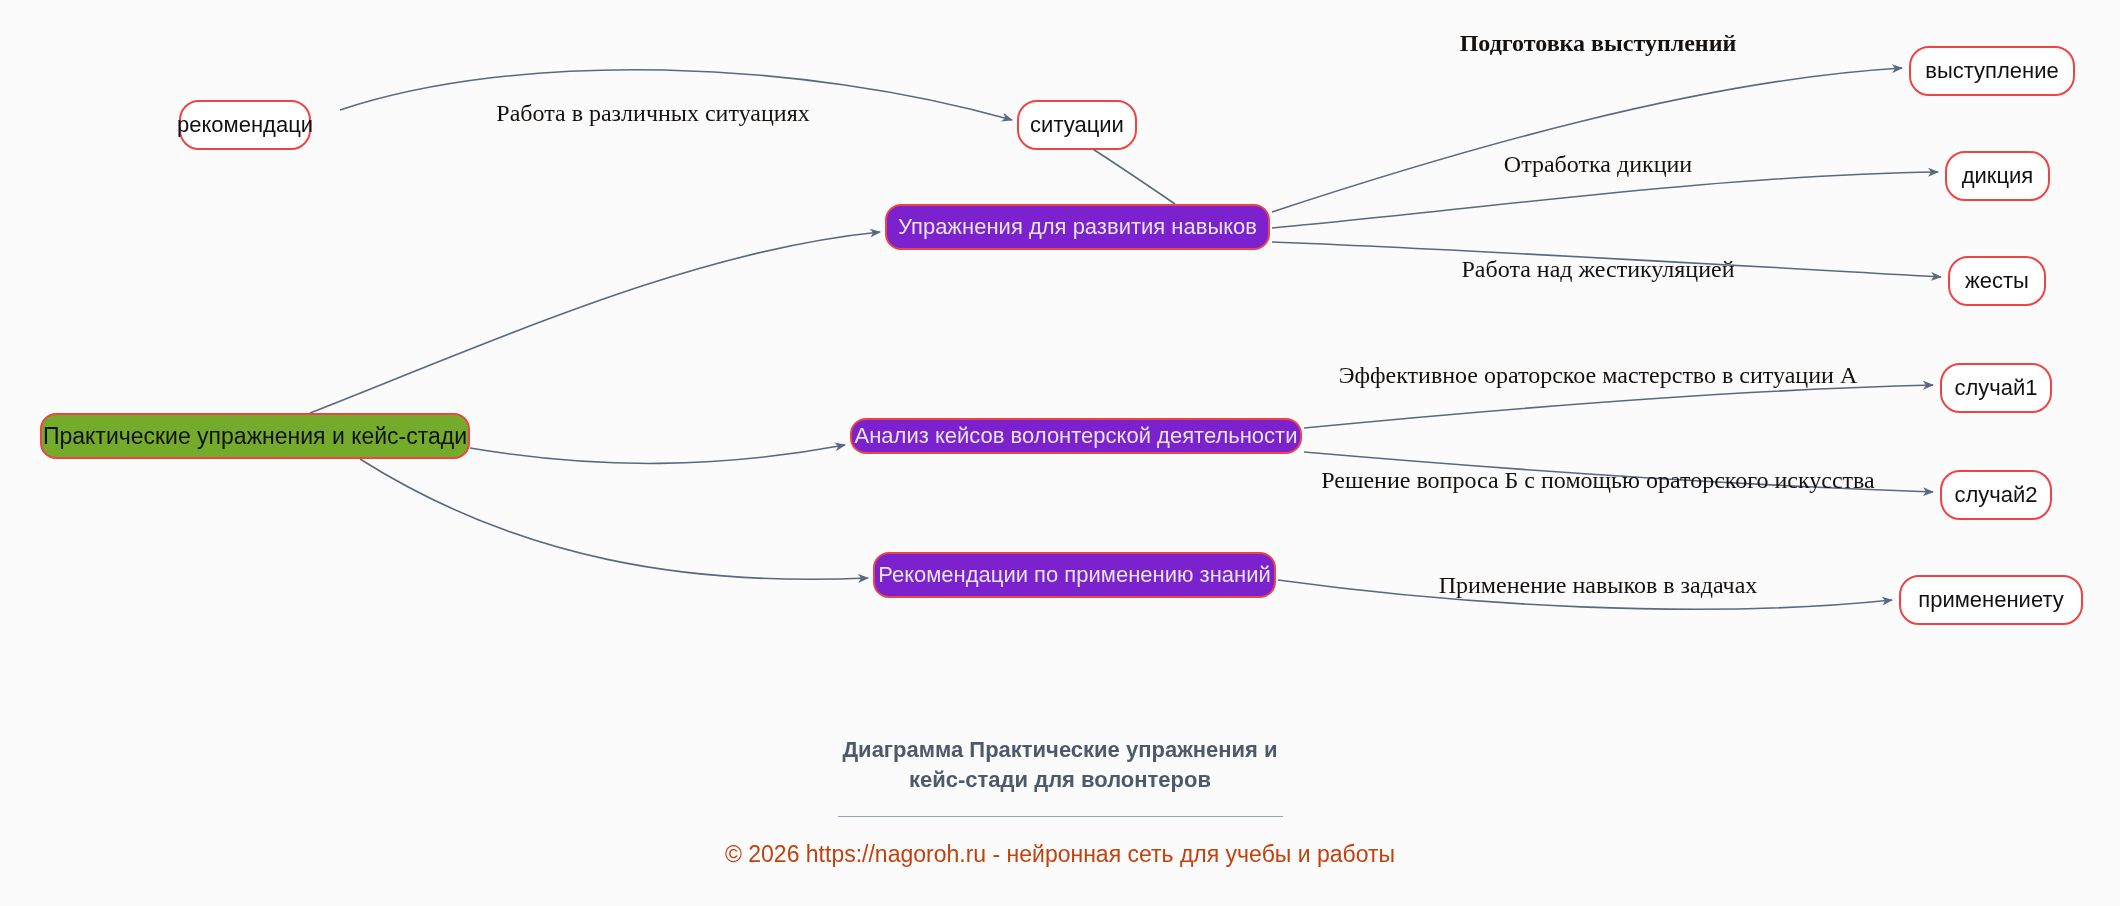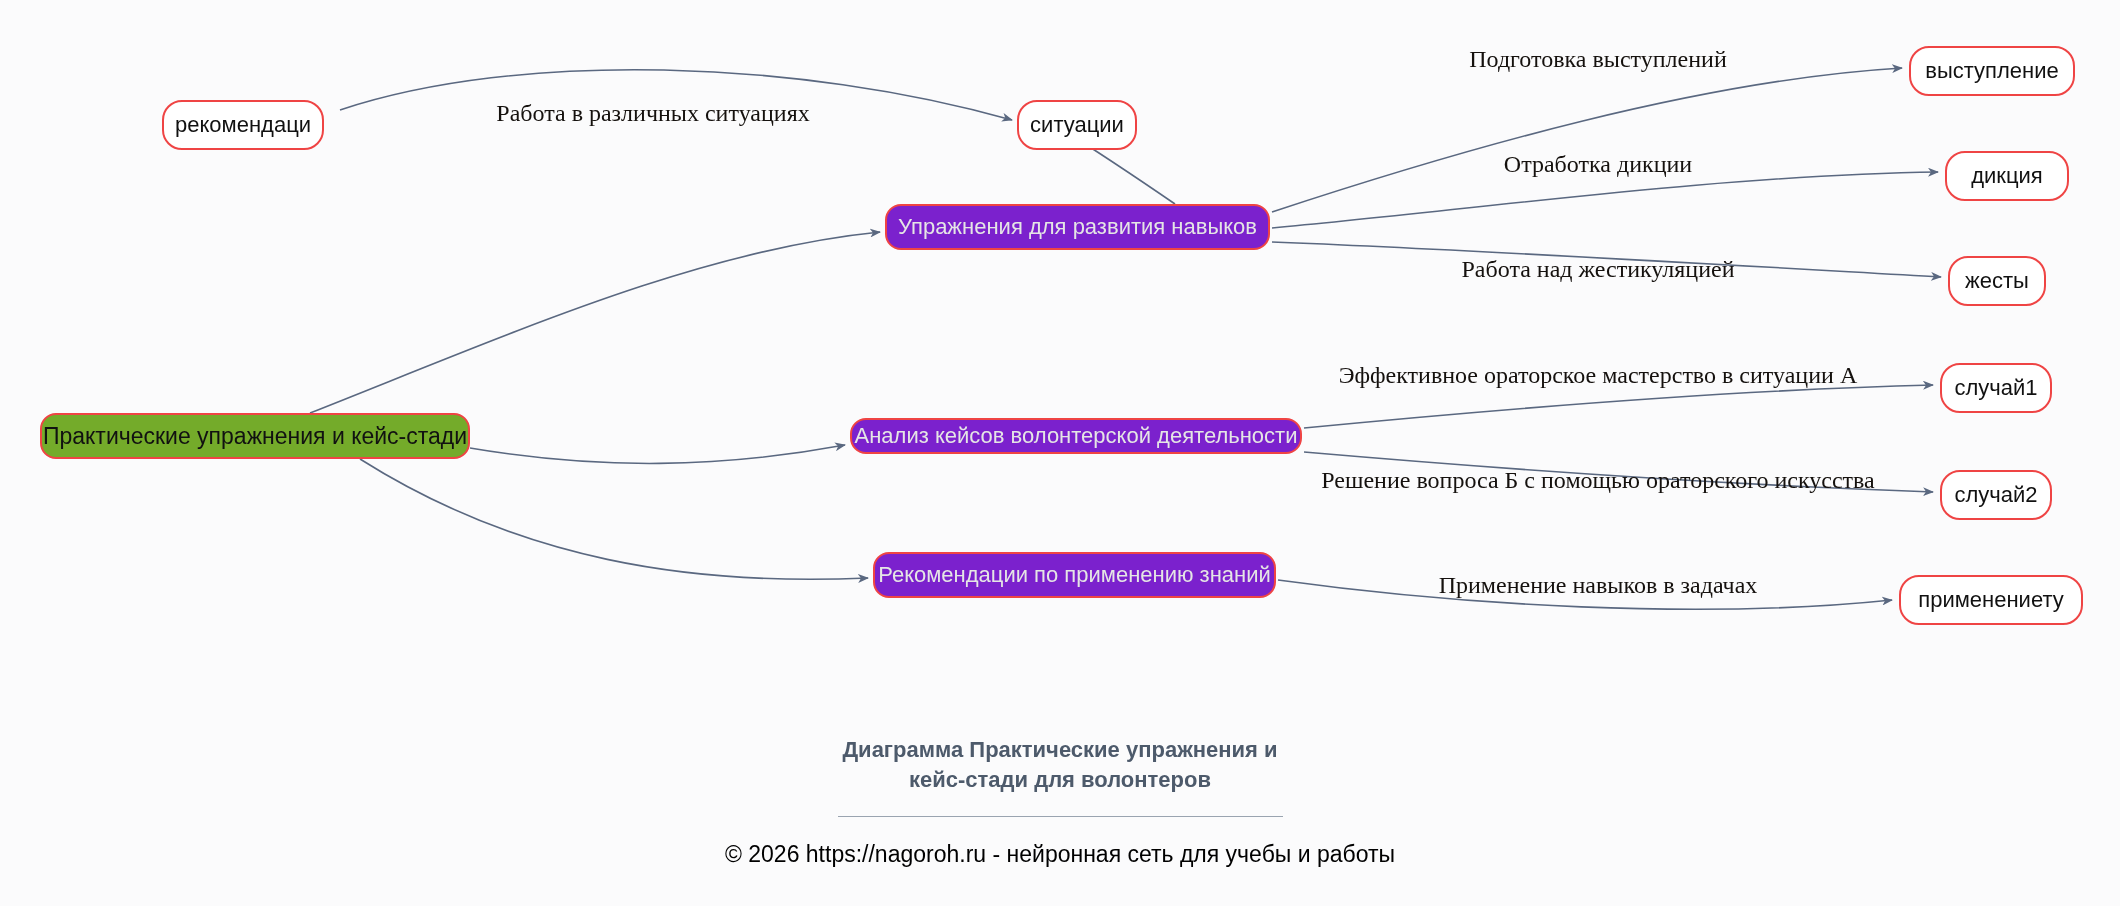--- a/index.html
+++ b/index.html
@@ -80,21 +80,21 @@
   }
   .footer-rule {
     width: 445px;
     height: 1px;
     background: #9aa4b0;
     margin: 22px auto 0 auto;
   }
   .footer-copy {
     font-family: "Liberation Sans", sans-serif;
     font-size: 23px;
-    color: #000000;
+    color: #c2410c;
     margin-top: 24px;
   }
 </style>
 </head>
 <body>
 
 <div id="canvas">
 
   <svg class="edges" viewBox="0 0 2120 906" xmlns="http://www.w3.org/2000/svg">
     <defs>
@@ -118,39 +118,39 @@
   </svg>
 
   <div class="node root" style="left:40px; top:413px; width:430px; height:46px;">Практические упражнения и кейс-стади</div>
 
   <div class="node branch" style="left:885px; top:204px; width:385px; height:46px;">Упражнения для развития навыков</div>
 
   <div class="node branch" style="left:850px; top:418px; width:452px; height:36px;">Анализ кейсов волонтерской деятельности</div>
 
   <div class="node branch" style="left:873px; top:552px; width:403px; height:46px;">Рекомендации по применению знаний</div>
 
-  <div class="node leaf" style="left:162px; top:100px; width:162px; height:50px;">рекомендаци</div>
+  <div class="node leaf" style="left:179px; top:100px; width:132px; height:50px;">рекомендаци</div>
 
   <div class="node leaf" style="left:1017px; top:100px; width:120px; height:50px;">ситуации</div>
 
   <div class="node leaf" style="left:1909px; top:46px; width:166px; height:50px;">выступление</div>
 
-  <div class="node leaf" style="left:1945px; top:151px; width:124px; height:50px;">дикция</div>
+  <div class="node leaf" style="left:1945px; top:151px; width:105px; height:50px;">дикция</div>
 
   <div class="node leaf" style="left:1948px; top:256px; width:98px; height:50px;">жесты</div>
 
   <div class="node leaf" style="left:1940px; top:363px; width:112px; height:50px;">случай1</div>
 
   <div class="node leaf" style="left:1940px; top:470px; width:112px; height:50px;">случай2</div>
 
   <div class="node leaf" style="left:1899px; top:575px; width:184px; height:50px;">применениету</div>
 
   <div class="edge-label" style="left:653px; top:113px;text-align:center;">Работа в различных ситуациях</div>
 
-  <div class="edge-label" style="left:1598px; top:59px;">Подготовка выступлений</div>
+  <div class="edge-label" style="left:1598px; top:43px;font-weight:bold;">Подготовка выступлений</div>
 
   <div class="edge-label" style="left:1598px; top:164px;">Отработка дикции</div>
 
   <div class="edge-label" style="left:1598px; top:269px;">Работа над жестикуляцией</div>
 
   <div class="edge-label" style="left:1598px; top:480px;">Решение вопроса Б с помощью ораторского искусства</div>
 
   <div class="edge-label" style="left:1598px; top:375px;">Эффективное ораторское мастерство в ситуации А</div>
 
   <div class="edge-label" style="left:1598px; top:585px;">Применение навыков в задачах</div>

